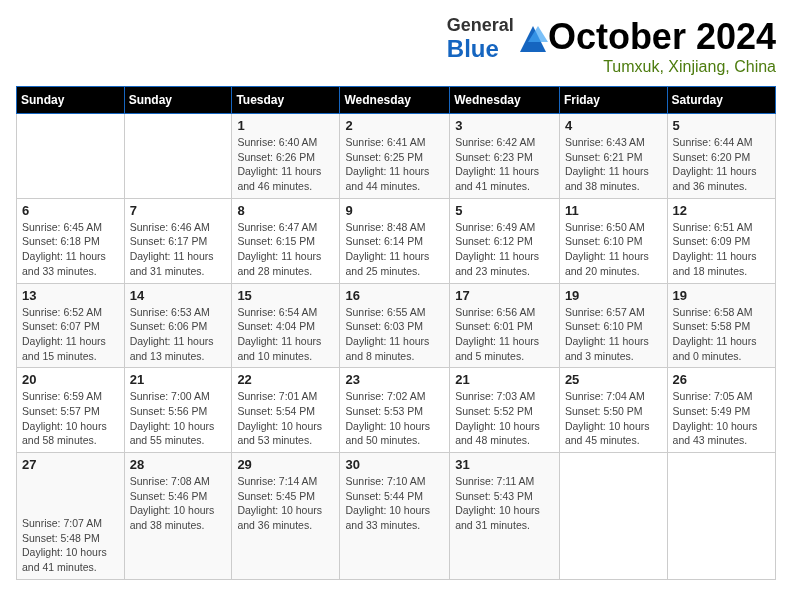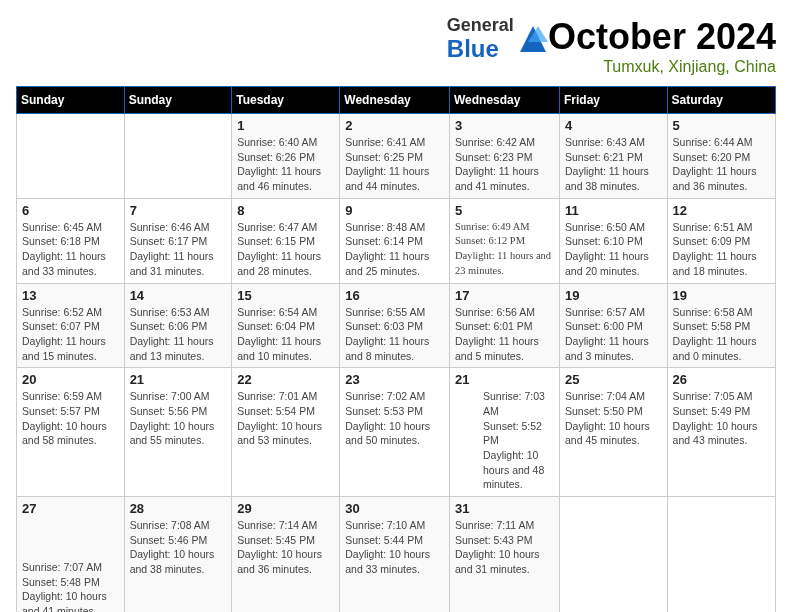--- a/index.html
+++ b/index.html
@@ -183,21 +183,21 @@
 Daylight: 11 hours and 28 minutes.</div>
         </td>
         <td>
           <div class="day-number">9</div>
           <div class="day-info" style="white-space: pre-line;">Sunrise: 8:48 AM
 Sunset: 6:14 PM
 Daylight: 11 hours and 25 minutes.</div>
         </td>
         <td>
           <div class="day-number">5</div>
-          <div class="day-info" style="white-space: pre-line; font-family: Liberation Serif, serif;">Sunrise: 6:49 AM
+          <div class="day-info" style="white-space: pre-line;">Sunrise: 6:49 AM
 Sunset: 6:12 PM
 Daylight: 11 hours and 23 minutes.</div>
         </td>
         <td>
           <div class="day-number">11</div>
           <div class="day-info" style="white-space: pre-line;">Sunrise: 6:50 AM
 Sunset: 6:10 PM
 Daylight: 11 hours and 20 minutes.</div>
         </td>
         <td>
@@ -216,39 +216,39 @@
         </td>
         <td>
           <div class="day-number">14</div>
           <div class="day-info" style="white-space: pre-line;">Sunrise: 6:53 AM
 Sunset: 6:06 PM
 Daylight: 11 hours and 13 minutes.</div>
         </td>
         <td>
           <div class="day-number">15</div>
           <div class="day-info" style="white-space: pre-line;">Sunrise: 6:54 AM
-Sunset: 6:04 PM
+Sunset: 4:04 PM
 Daylight: 11 hours and 10 minutes.</div>
         </td>
         <td>
           <div class="day-number">16</div>
           <div class="day-info" style="white-space: pre-line;">Sunrise: 6:55 AM
 Sunset: 6:03 PM
 Daylight: 11 hours and 8 minutes.</div>
         </td>
         <td>
           <div class="day-number">17</div>
           <div class="day-info" style="white-space: pre-line;">Sunrise: 6:56 AM
 Sunset: 6:01 PM
 Daylight: 11 hours and 5 minutes.</div>
         </td>
         <td>
           <div class="day-number">19</div>
           <div class="day-info" style="white-space: pre-line;">Sunrise: 6:57 AM
-Sunset: 6:00 PM
+Sunset: 6:10 PM
 Daylight: 11 hours and 3 minutes.</div>
         </td>
         <td>
           <div class="day-number">19</div>
           <div class="day-info" style="white-space: pre-line;">Sunrise: 6:58 AM
 Sunset: 5:58 PM
 Daylight: 11 hours and 0 minutes.</div>
         </td>
       </tr>
       <tr>
@@ -271,21 +271,21 @@
 Daylight: 10 hours and 53 minutes.</div>
         </td>
         <td>
           <div class="day-number">23</div>
           <div class="day-info" style="white-space: pre-line;">Sunrise: 7:02 AM
 Sunset: 5:53 PM
 Daylight: 10 hours and 50 minutes.</div>
         </td>
         <td>
           <div class="day-number">21</div>
-          <div class="day-info" style="white-space: pre-line; margin-left: 28px;">Sunrise: 7:03 AM
+          <div class="day-info" style="white-space: pre-line;">Sunrise: 7:03 AM
 Sunset: 5:52 PM
 Daylight: 10 hours and 48 minutes.</div>
         </td>
         <td>
           <div class="day-number">25</div>
           <div class="day-info" style="white-space: pre-line;">Sunrise: 7:04 AM
 Sunset: 5:50 PM
 Daylight: 10 hours and 45 minutes.</div>
         </td>
         <td>

